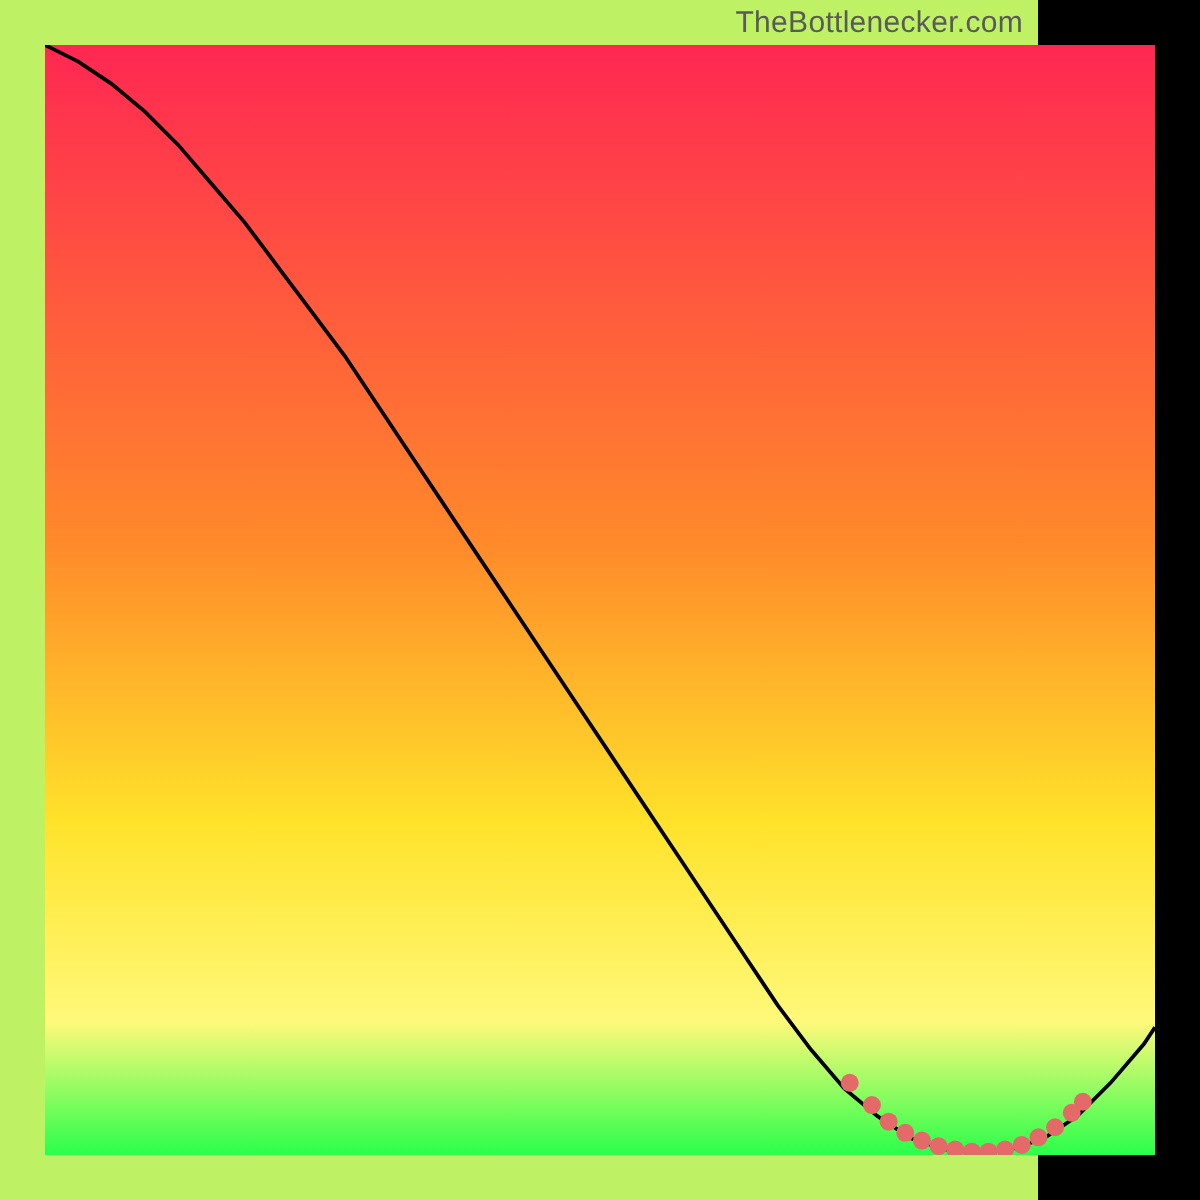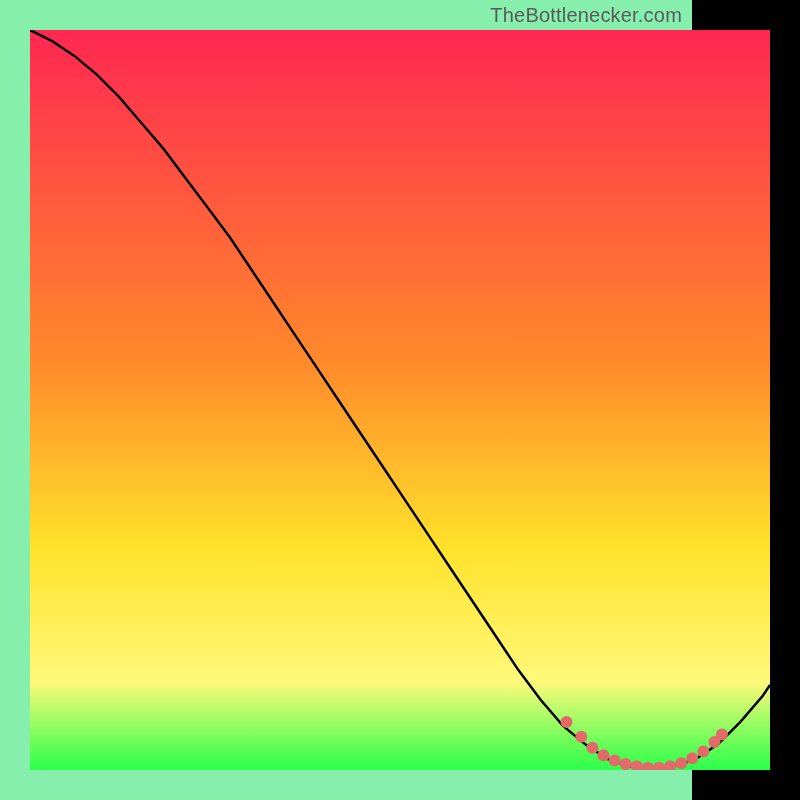--- a/index.html
+++ b/index.html
@@ -8,21 +8,21 @@
     width: 800px;
     height: 800px;
     background: #000;
     font-family: Arial, Helvetica, sans-serif;
     overflow: hidden;
   }
   .container {
     position: relative;
     width: 692px;
     height: 800px;
-    background: #86efac;
+    background: #bef264;
   }
   .watermark {
     position: absolute;
     top: 4px;
     right: 10px;
     color: #5a5a5a;
     font-size: 20px;
     font-weight: 500;
     letter-spacing: 0.2px;
     user-select: none;

